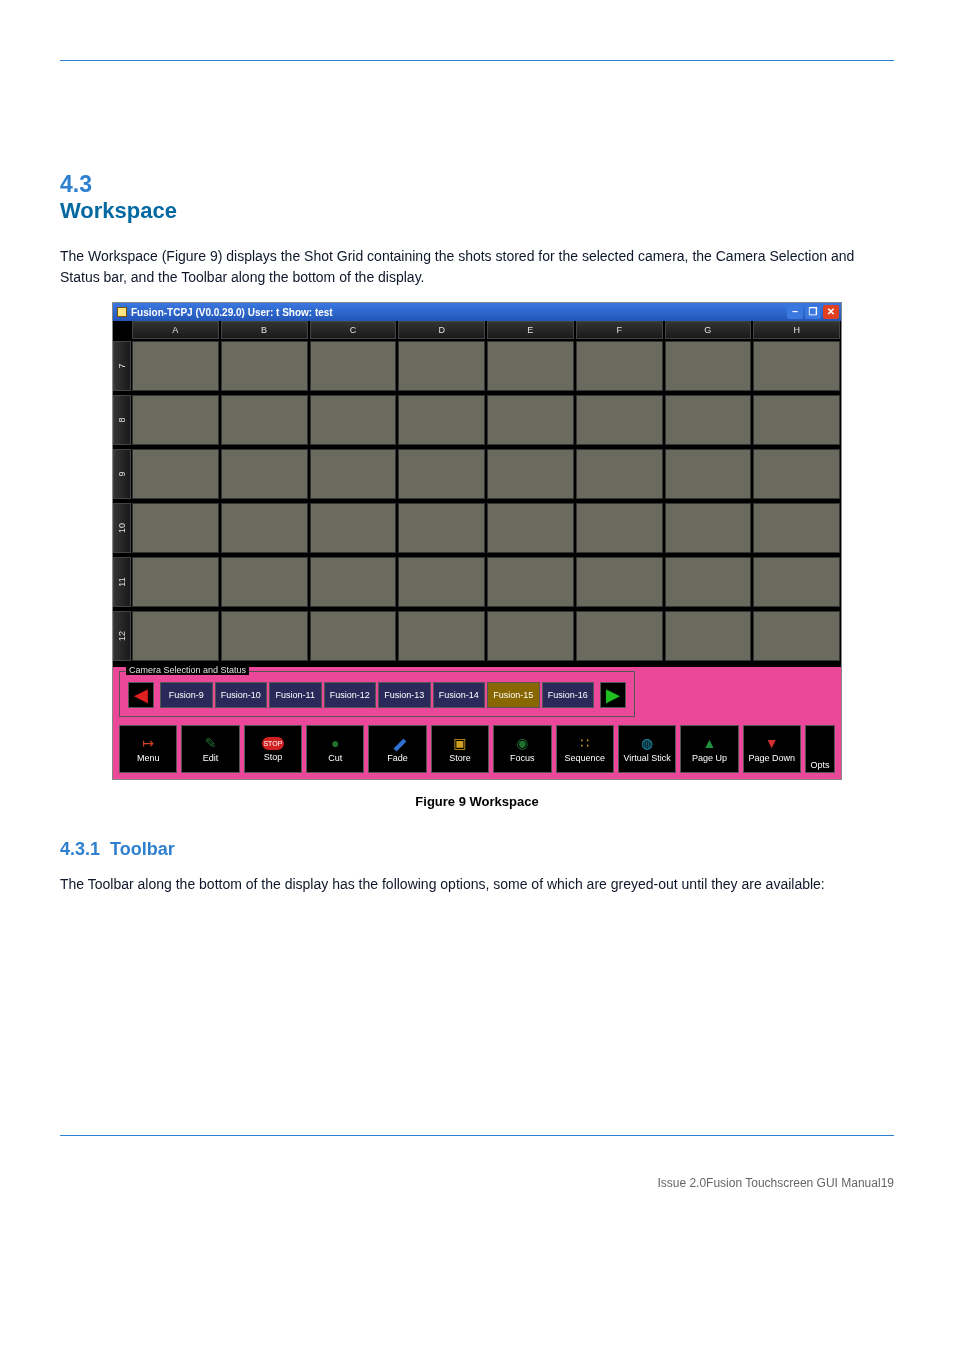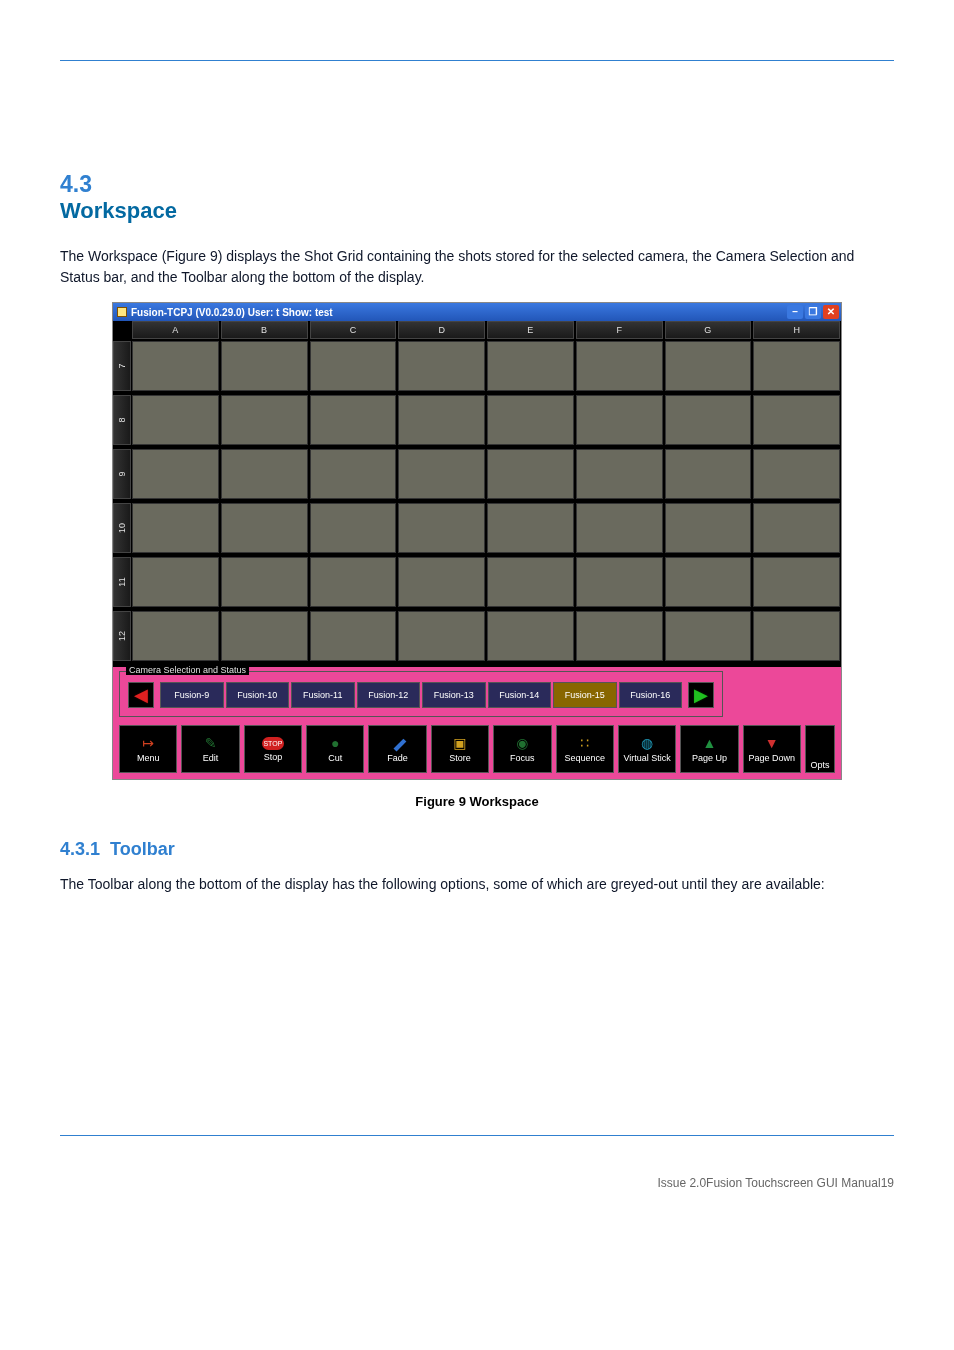--- a/index.html
+++ b/index.html
@@ -117,21 +117,21 @@
     border: 1px solid #333;
   }
   .cam-panel {
     margin: 4px 6px 4px 6px;
     padding: 10px 8px 8px 8px;
     position: relative;
     border: 1px solid #555;
     display: flex;
     align-items: center;
     gap: 6px;
-    width: 604px;
+    width: 516px;
   }
   .cam-legend {
     position: absolute;
     top: -7px;
     left: 6px;
     font-size: 9px;
     color: #e0e0e0;
     background: #000;
     padding: 0 3px;
   }

